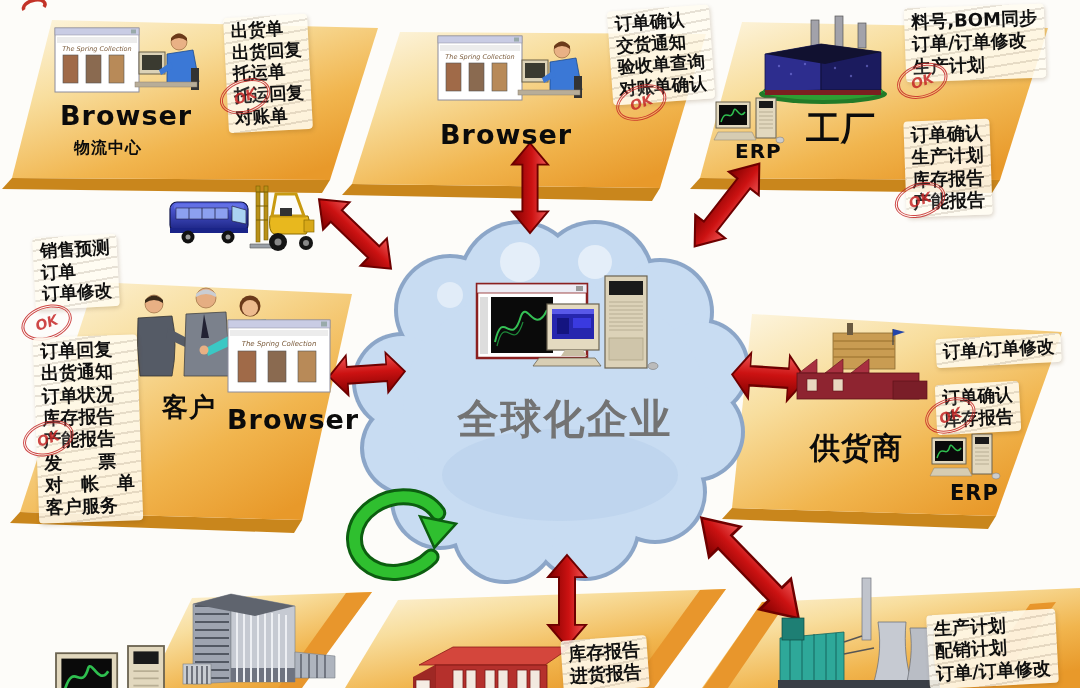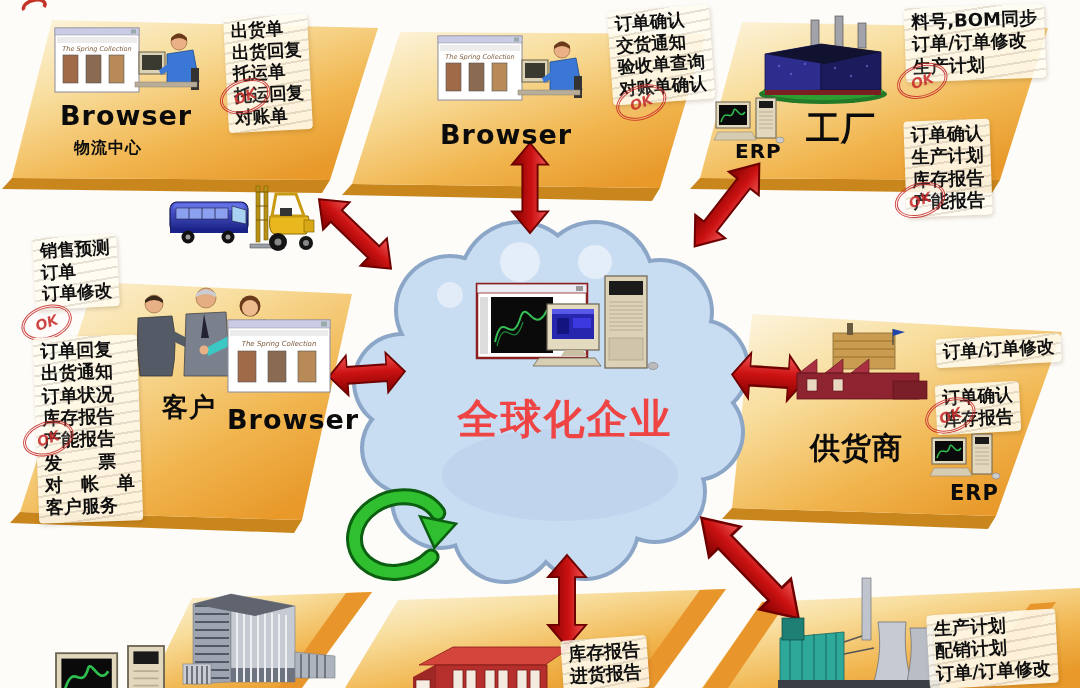--- a/index.html
+++ b/index.html
@@ -329,21 +329,21 @@
 
 <div class="lbl" style="left:806px;top:106px;font-size:34px;">工厂</div>
 <div class="lbl" style="left:735px;top:139px;font-size:20px;">ERP</div>
 
 <div class="lbl" style="left:162px;top:374px;font-size:26px;margin-top:16px;">客户</div>
 <div class="lbl" style="left:227px;top:404px;font-size:27px;">Browser</div>
 
 <div class="lbl" style="left:810px;top:428px;font-size:30px;text-align:right;">供货商</div>
 <div class="lbl" style="left:950px;top:481px;font-size:21px;">ERP</div>
 
-<div class="lbl" style="left:450px;top:392px;width:230px;text-align:center;font-size:41px;letter-spacing:2px;color:#ef4444;">全球化企业</div>
+<div class="lbl" style="left:450px;top:392px;width:230px;text-align:center;font-size:41px;letter-spacing:2px;color:#737373;">全球化企业</div>
 
 <div class="note" style="left:226px;top:16px;transform:rotate(-3deg);">
   <div class="nl">出货单</div>
   <div class="nl">出货回复</div>
   <div class="nl">托运单</div>
   <div class="nl">托运回复</div>
   <div class="nl">对账单</div>
   <div class="stamp" style="left:-8px;top:62px;">OK</div>
 </div>
 

